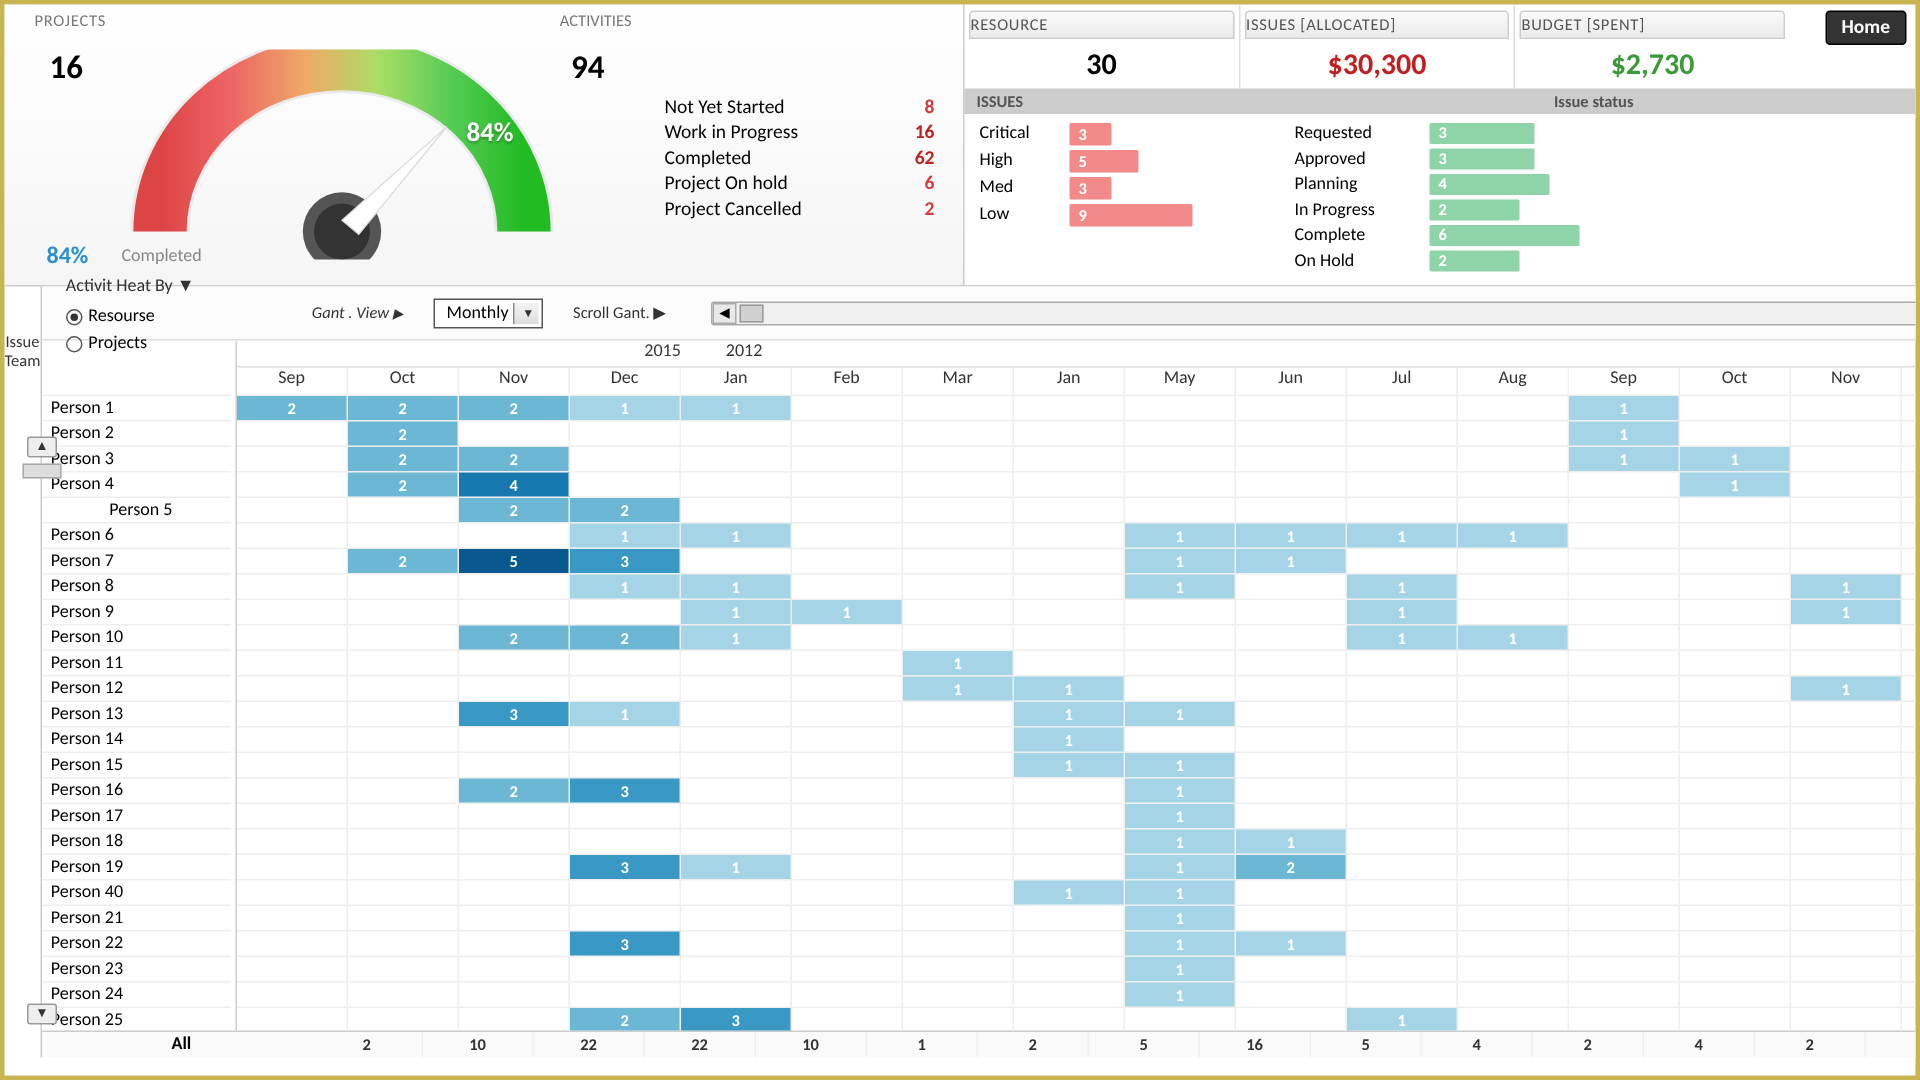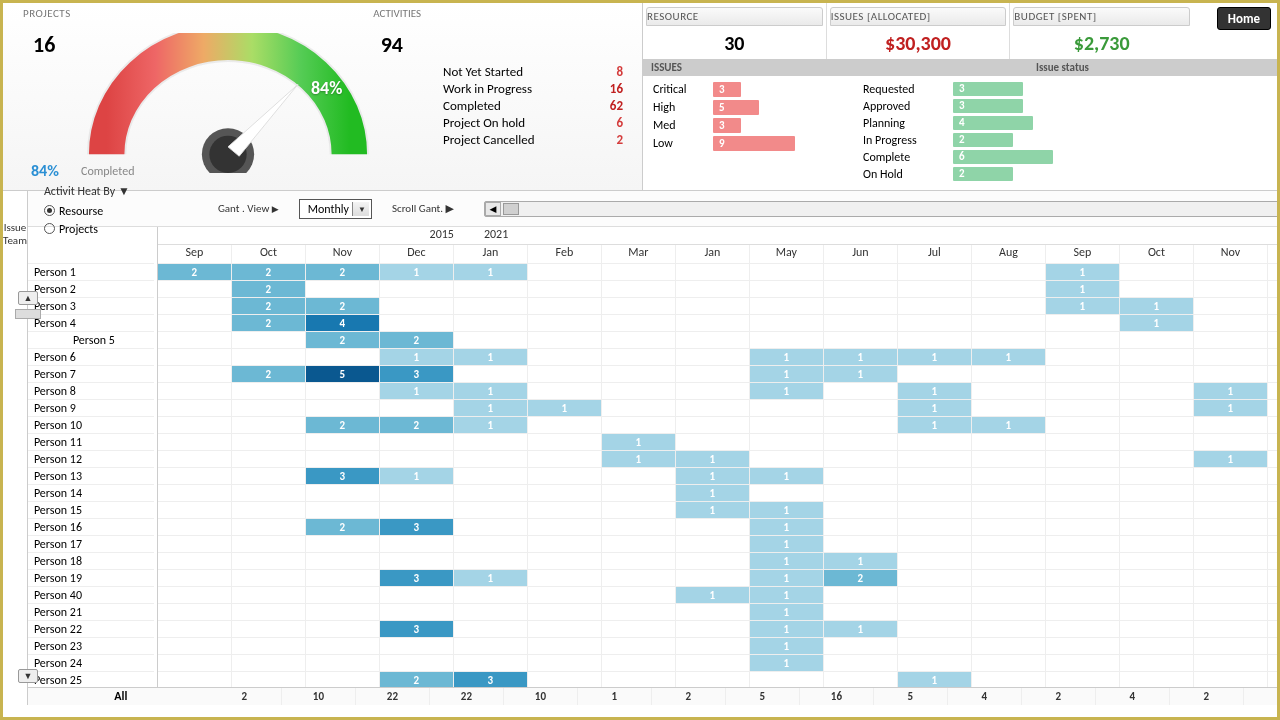--- a/index.html
+++ b/index.html
@@ -241,21 +241,21 @@
         <div class="hdr"><span>Activit Heat By</span> <span class="tri">▼</span></div>
         <div class="radio-row">
             <span class="radio on"></span>
             <span>Resourse</span>
           </div>
         <div class="radio-row">
             <span class="radio"></span>
             <span>Projects</span>
           </div>
       </div>
-      <div class="ctrl-group" style="margin-left:40px;"><span>Gant . View</span> <span class="tri">▶</span></div>
+      <div class="ctrl-group" style="margin-left:30px;font-style:italic;"><span>Gant . View</span> <span class="tri">▶</span></div>
       <div class="dropdown"><span>Monthly</span></div>
       <div class="scroll-gantt"><span>Scroll Gant.</span> <span class="tri">▶</span></div>
       <div class="hscroll">
         <div class="hscroll-btn l">◀</div>
         <div class="hscroll-thumb"></div>
 
       </div>
     </div>
 
     <div style="display:flex; flex:1; overflow:hidden;">
@@ -285,21 +285,21 @@
             <div class="pname" style="height: 17px; border-top: 1px solid rgb(238, 238, 238); line-height: 17px;">Person 21</div>
             <div class="pname" style="height: 17px; border-top: 1px solid rgb(238, 238, 238); line-height: 17px;">Person 22</div>
             <div class="pname" style="height: 17px; border-top: 1px solid rgb(238, 238, 238); line-height: 17px;">Person 23</div>
             <div class="pname" style="height: 17px; border-top: 1px solid rgb(238, 238, 238); line-height: 17px;">Person 24</div>
             <div class="pname" style="height: 17px; border-top: 1px solid rgb(238, 238, 238); line-height: 17px;">Person 25</div>
           </div>
       </div>
       <div class="timeline">
         <div class="year-row" id="year-row">
             <div class="y" style="width: 296px; text-align: right; padding-left: 30px;">2015</div>
-            <div class="y" style="width: 814px; text-align: left; padding-left: 30px;">2021</div>
+            <div class="y" style="width: 814px; text-align: left; padding-left: 30px;">2012</div>
           </div>
         <div class="month-row" id="month-row">
             <div class="m" style="width: 74px;">Sep</div>
             <div class="m" style="width: 74px;">Oct</div>
             <div class="m" style="width: 74px;">Nov</div>
             <div class="m" style="width: 74px;">Dec</div>
             <div class="m" style="width: 74px;">Jan</div>
             <div class="m" style="width: 74px;">Feb</div>
             <div class="m" style="width: 74px;">Mar</div>
             <div class="m" style="width: 74px;">Jan</div>

